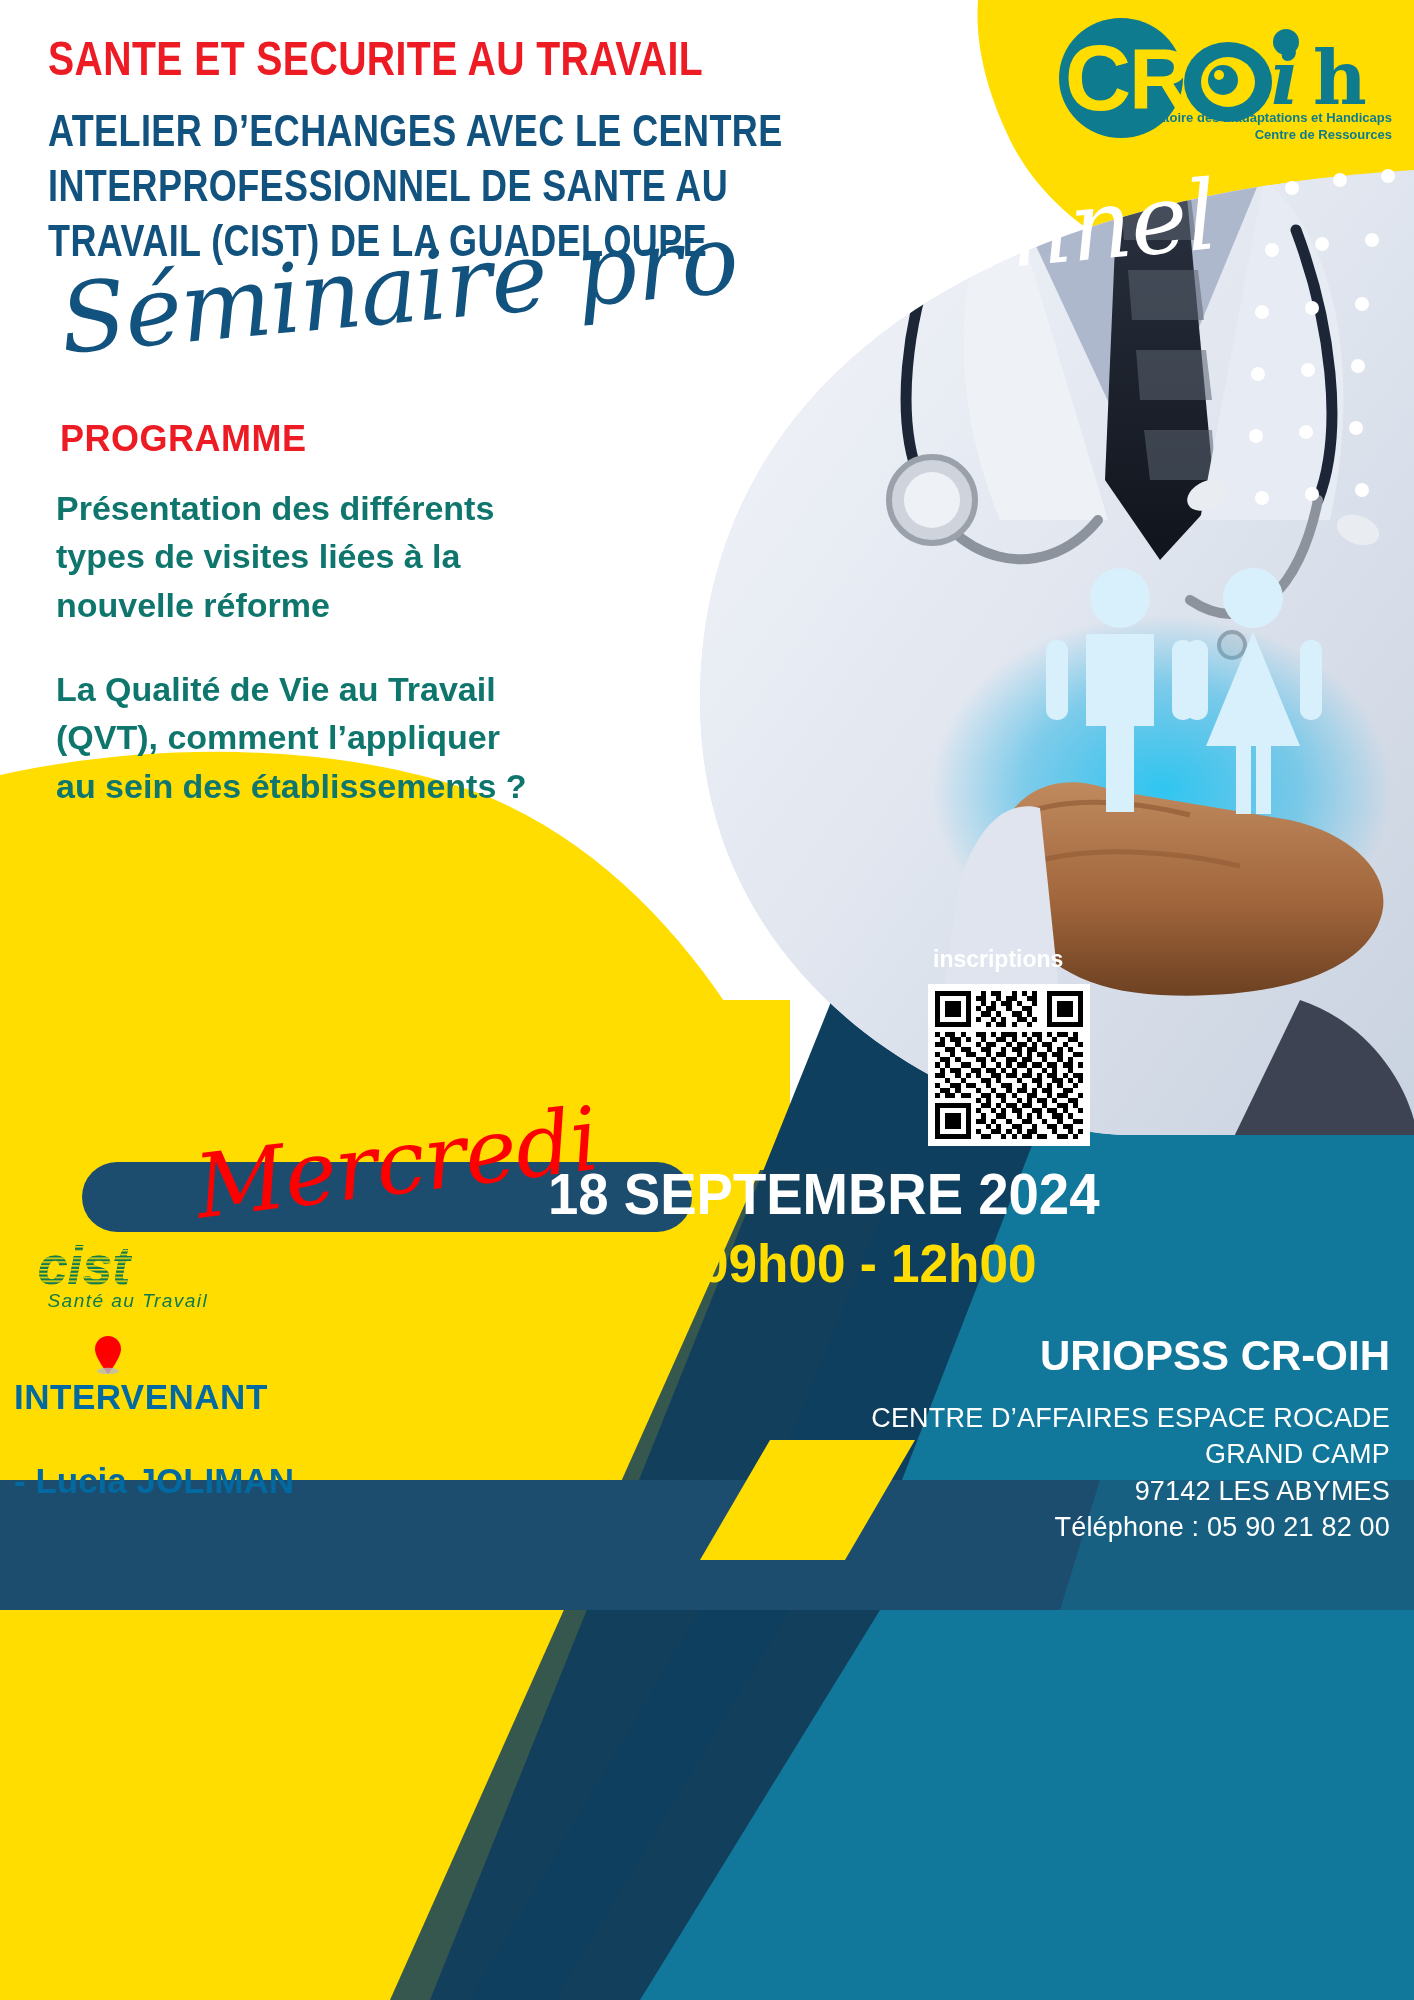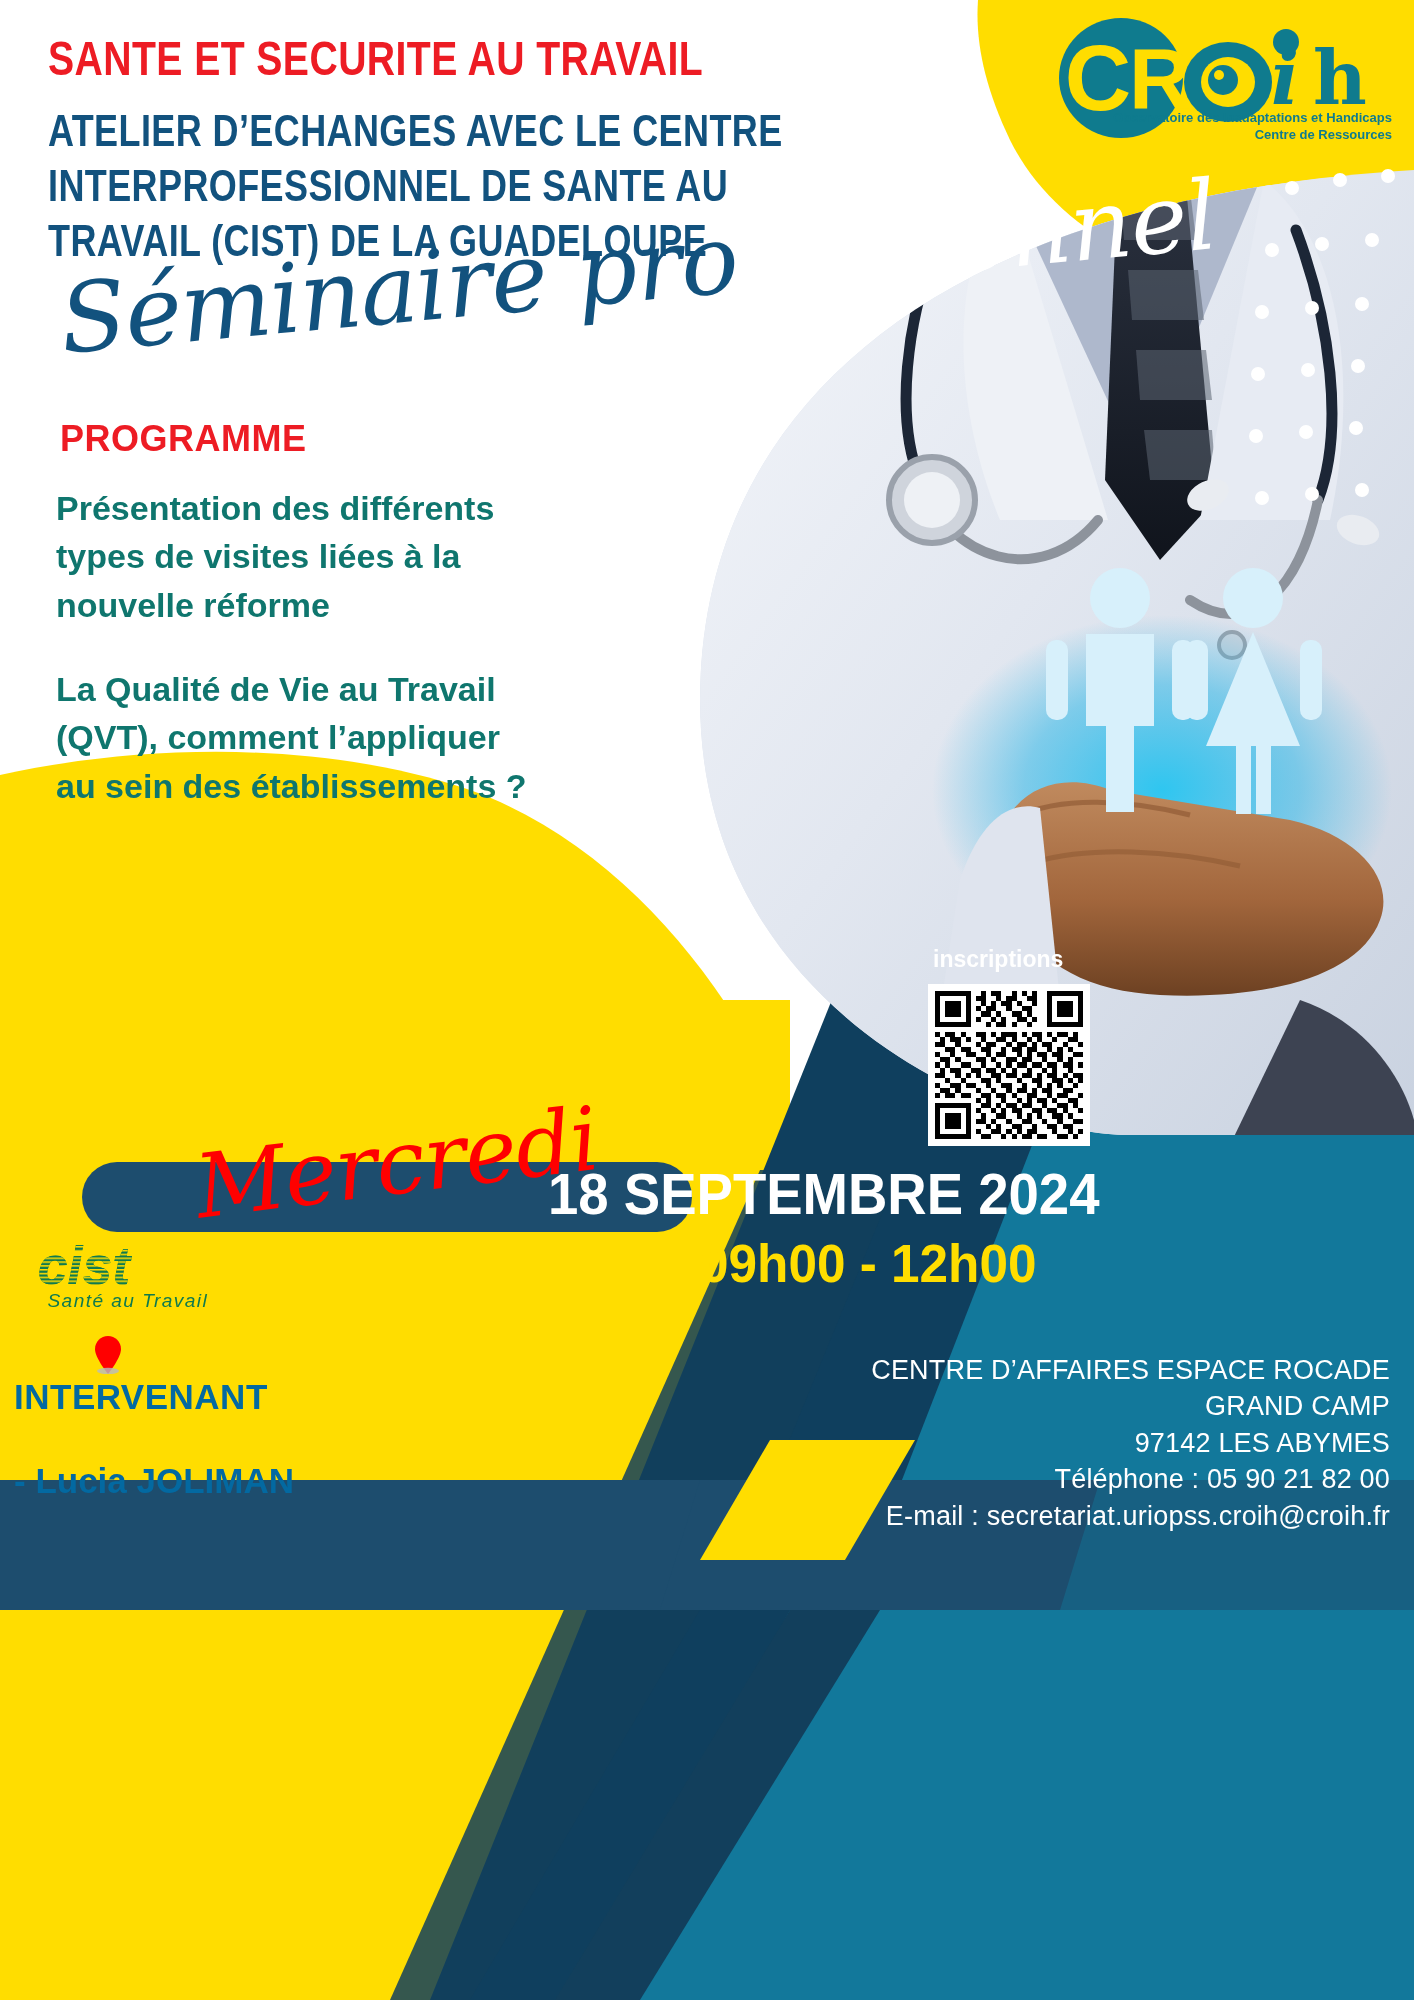--- a/index.html
+++ b/index.html
@@ -371,22 +371,22 @@
     <div class="l2">- Lucia JOLIMAN</div>
   </div>
 
   <svg id="pin" viewBox="0 0 26 38">
     <path d="M13,0 C5.8,0 0,5.8 0,13 C0,22 13,38 13,38 C13,38 26,22 26,13 C26,5.8 20.2,0 13,0 Z" fill="#ff0000"></path>
     <circle cx="13" cy="13" r="5" fill="#ffffff" opacity=".0"></circle>
     <ellipse cx="13" cy="35" rx="11" ry="3.2" fill="#b8bcc0" opacity=".8"></ellipse>
   </svg>
 
   <div id="venue">
+    <div id="venue-title">URIOPSS CR-OIH</div>
     <div id="venue-lines">
       <div class="venue-line">CENTRE D’AFFAIRES ESPACE ROCADE</div>
       <div class="venue-line">GRAND CAMP</div>
       <div class="venue-line">97142 LES ABYMES</div>
       <div class="venue-line">Téléphone : 05 90 21 82 00</div>
-      <div class="venue-line">E-mail : secretariat.uriopss.croih@croih.fr</div>
     </div>
   </div>
 
 </div>
 
 </body></html>

